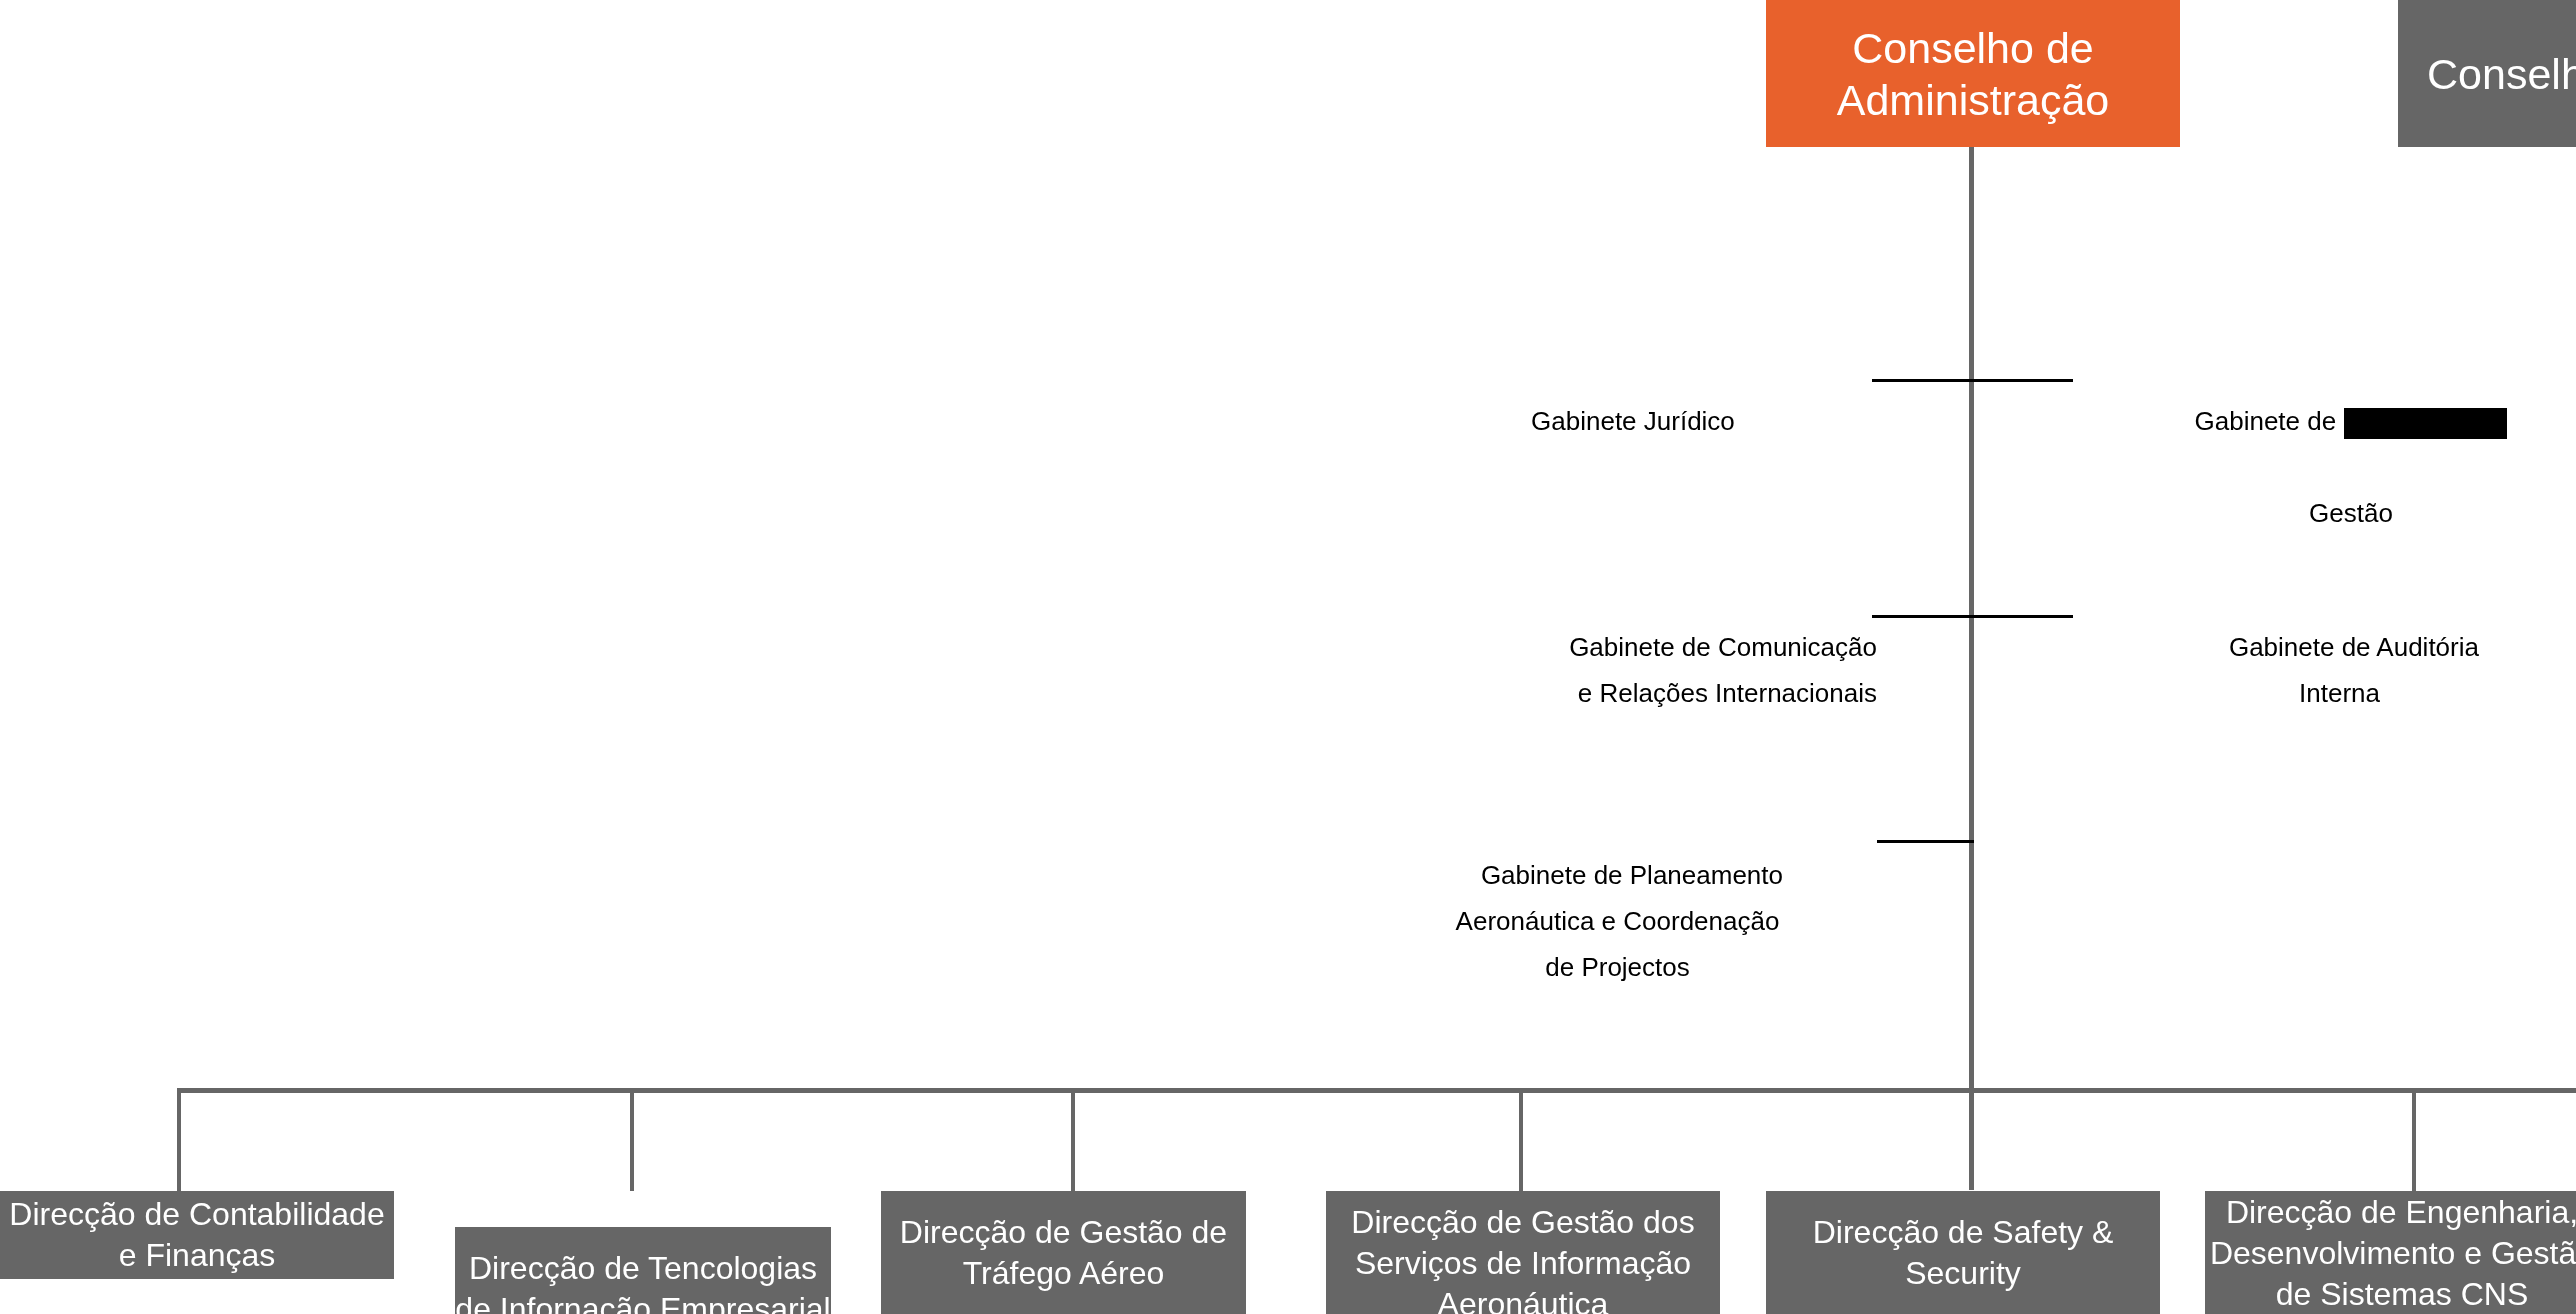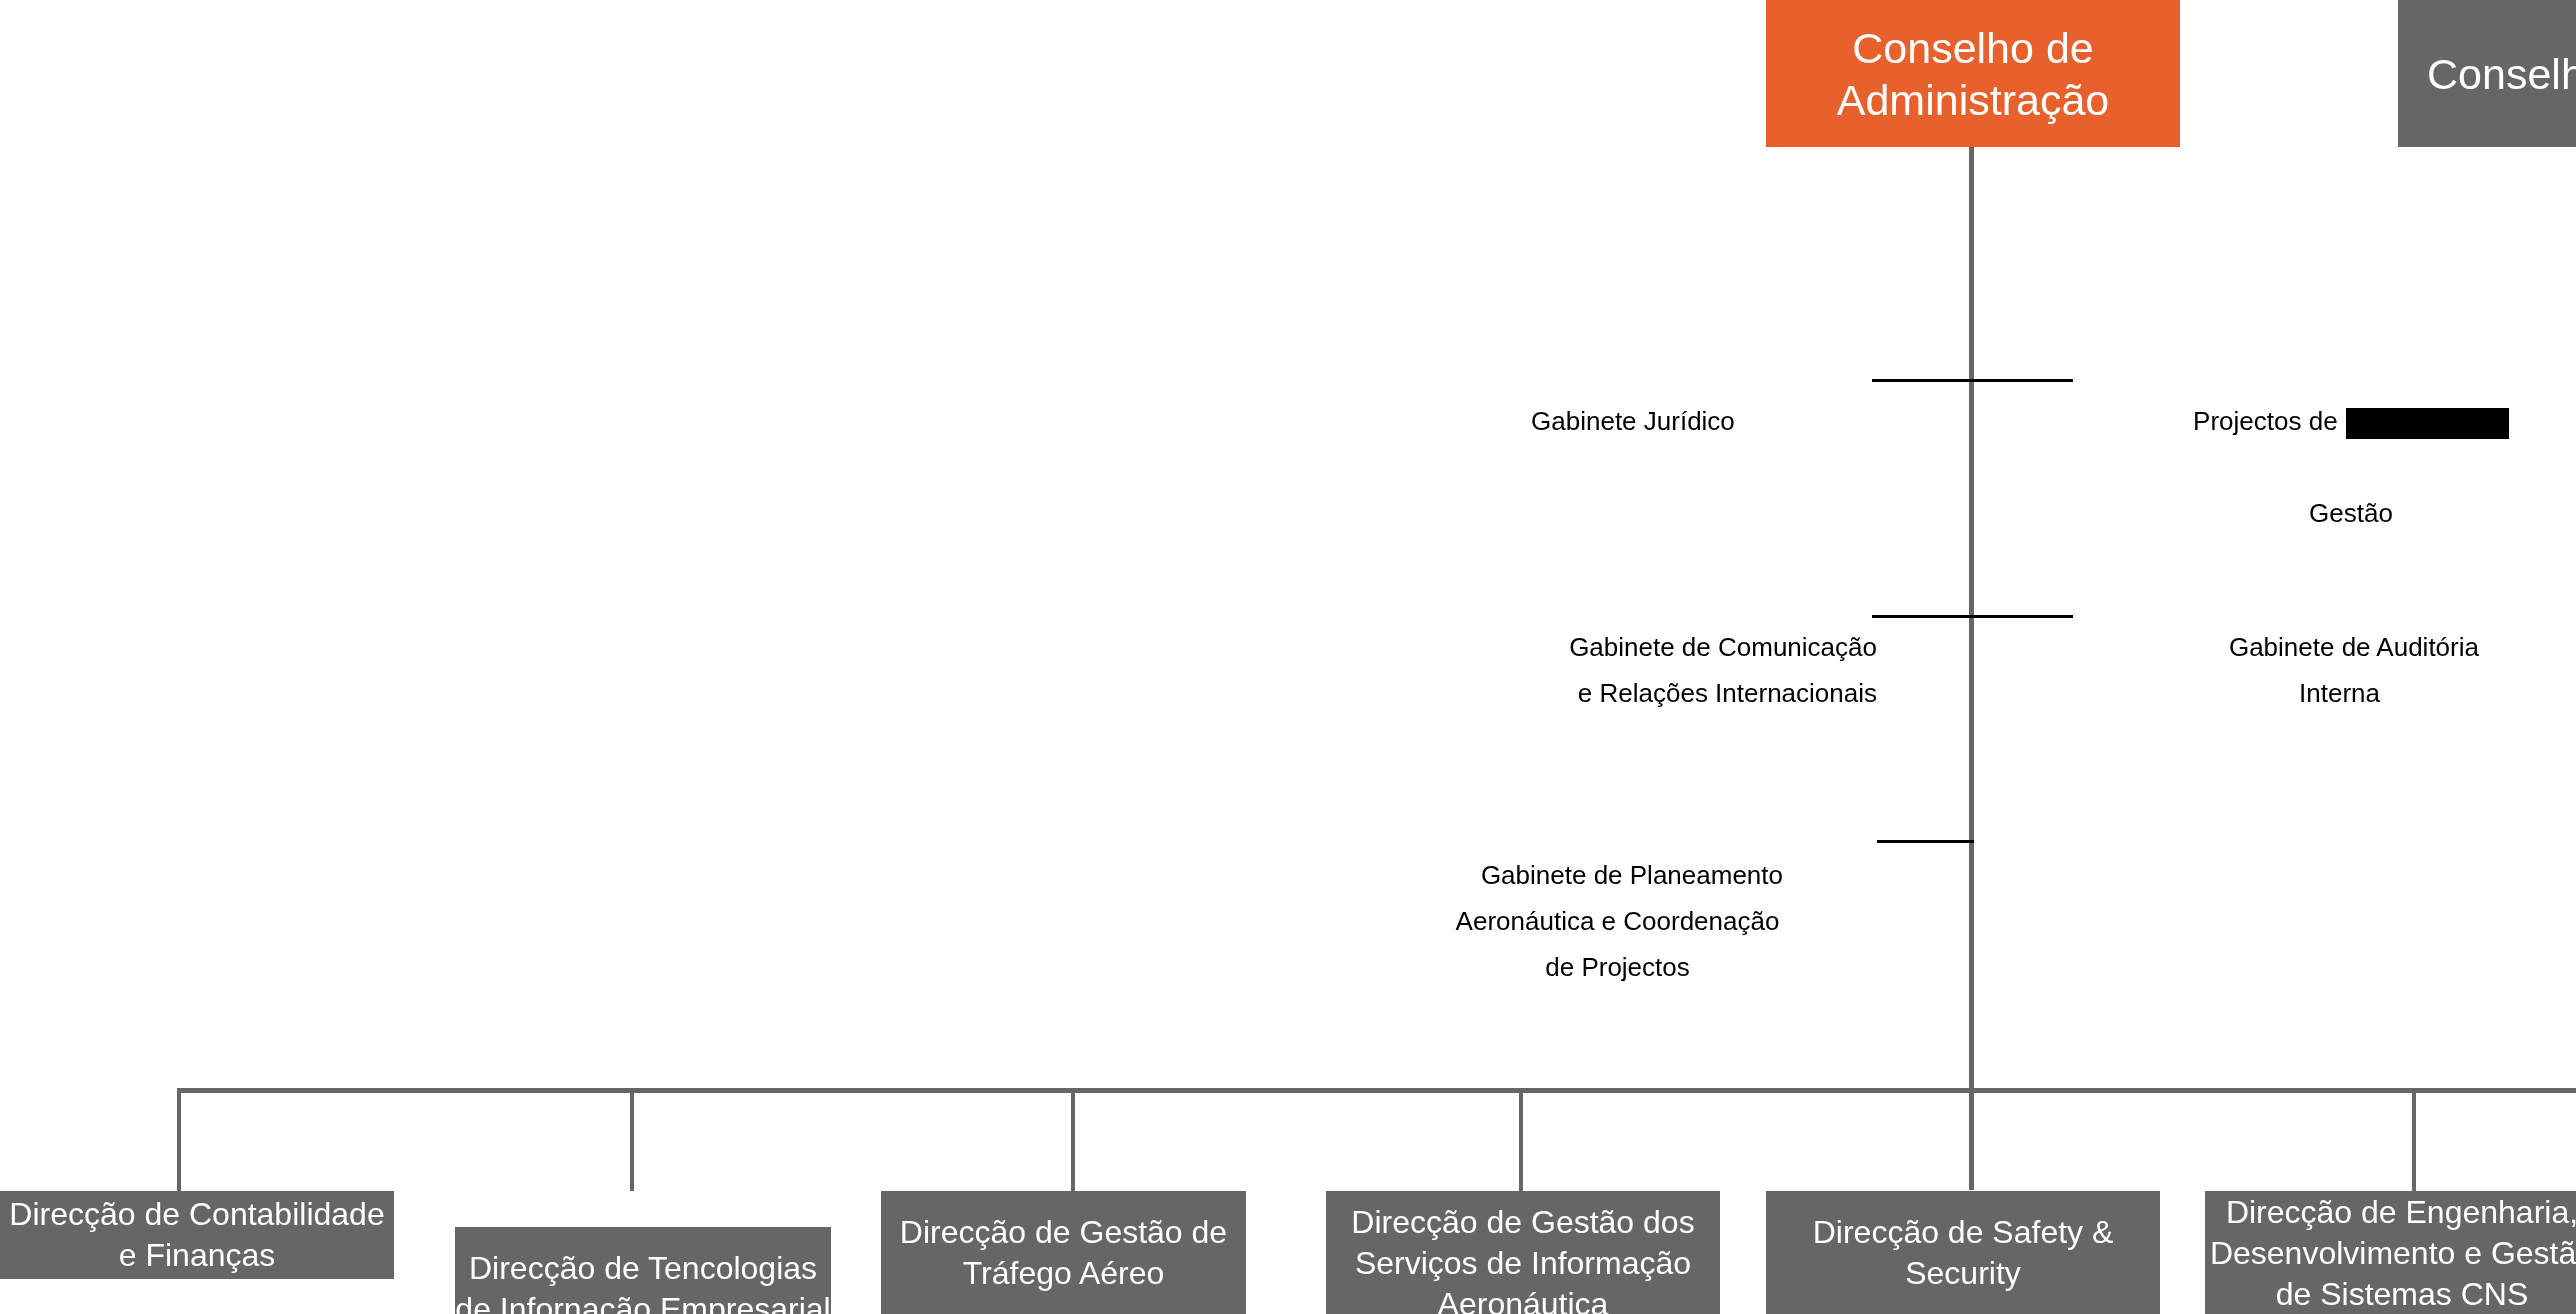--- a/index.html
+++ b/index.html
@@ -54,21 +54,21 @@
 
   <div class="abs bline" style="left:1872px; top:379px; width:201px;"></div>
   <div class="abs bline" style="left:1872px; top:615px; width:201px;"></div>
   <div class="abs bline" style="left:1877px; top:840px; width:97px;"></div>
 
   <div class="abs office" style="left:1361px; top:352px; width:515px;">
     <span>Gabinete Jurídico</span>
   </div>
 
   <div class="abs office" style="left:2079px; top:352px; width:515px;">
-    <span>Projectos de</span><span class="redaction"></span><br>
+    <span>Gabinete de</span><span class="redaction"></span><br>
     <span>Gestão</span>
   </div>
 
   <div class="abs office" style="left:1362px; top:578px; width:515px;text-align:right;">
     <span>Gabinete de Comunicação
 e Relações Internacionais</span>
   </div>
 
   <div class="abs office" style="left:2082px; top:578px; width:515px;">
     <span>Gabinete de Auditória

